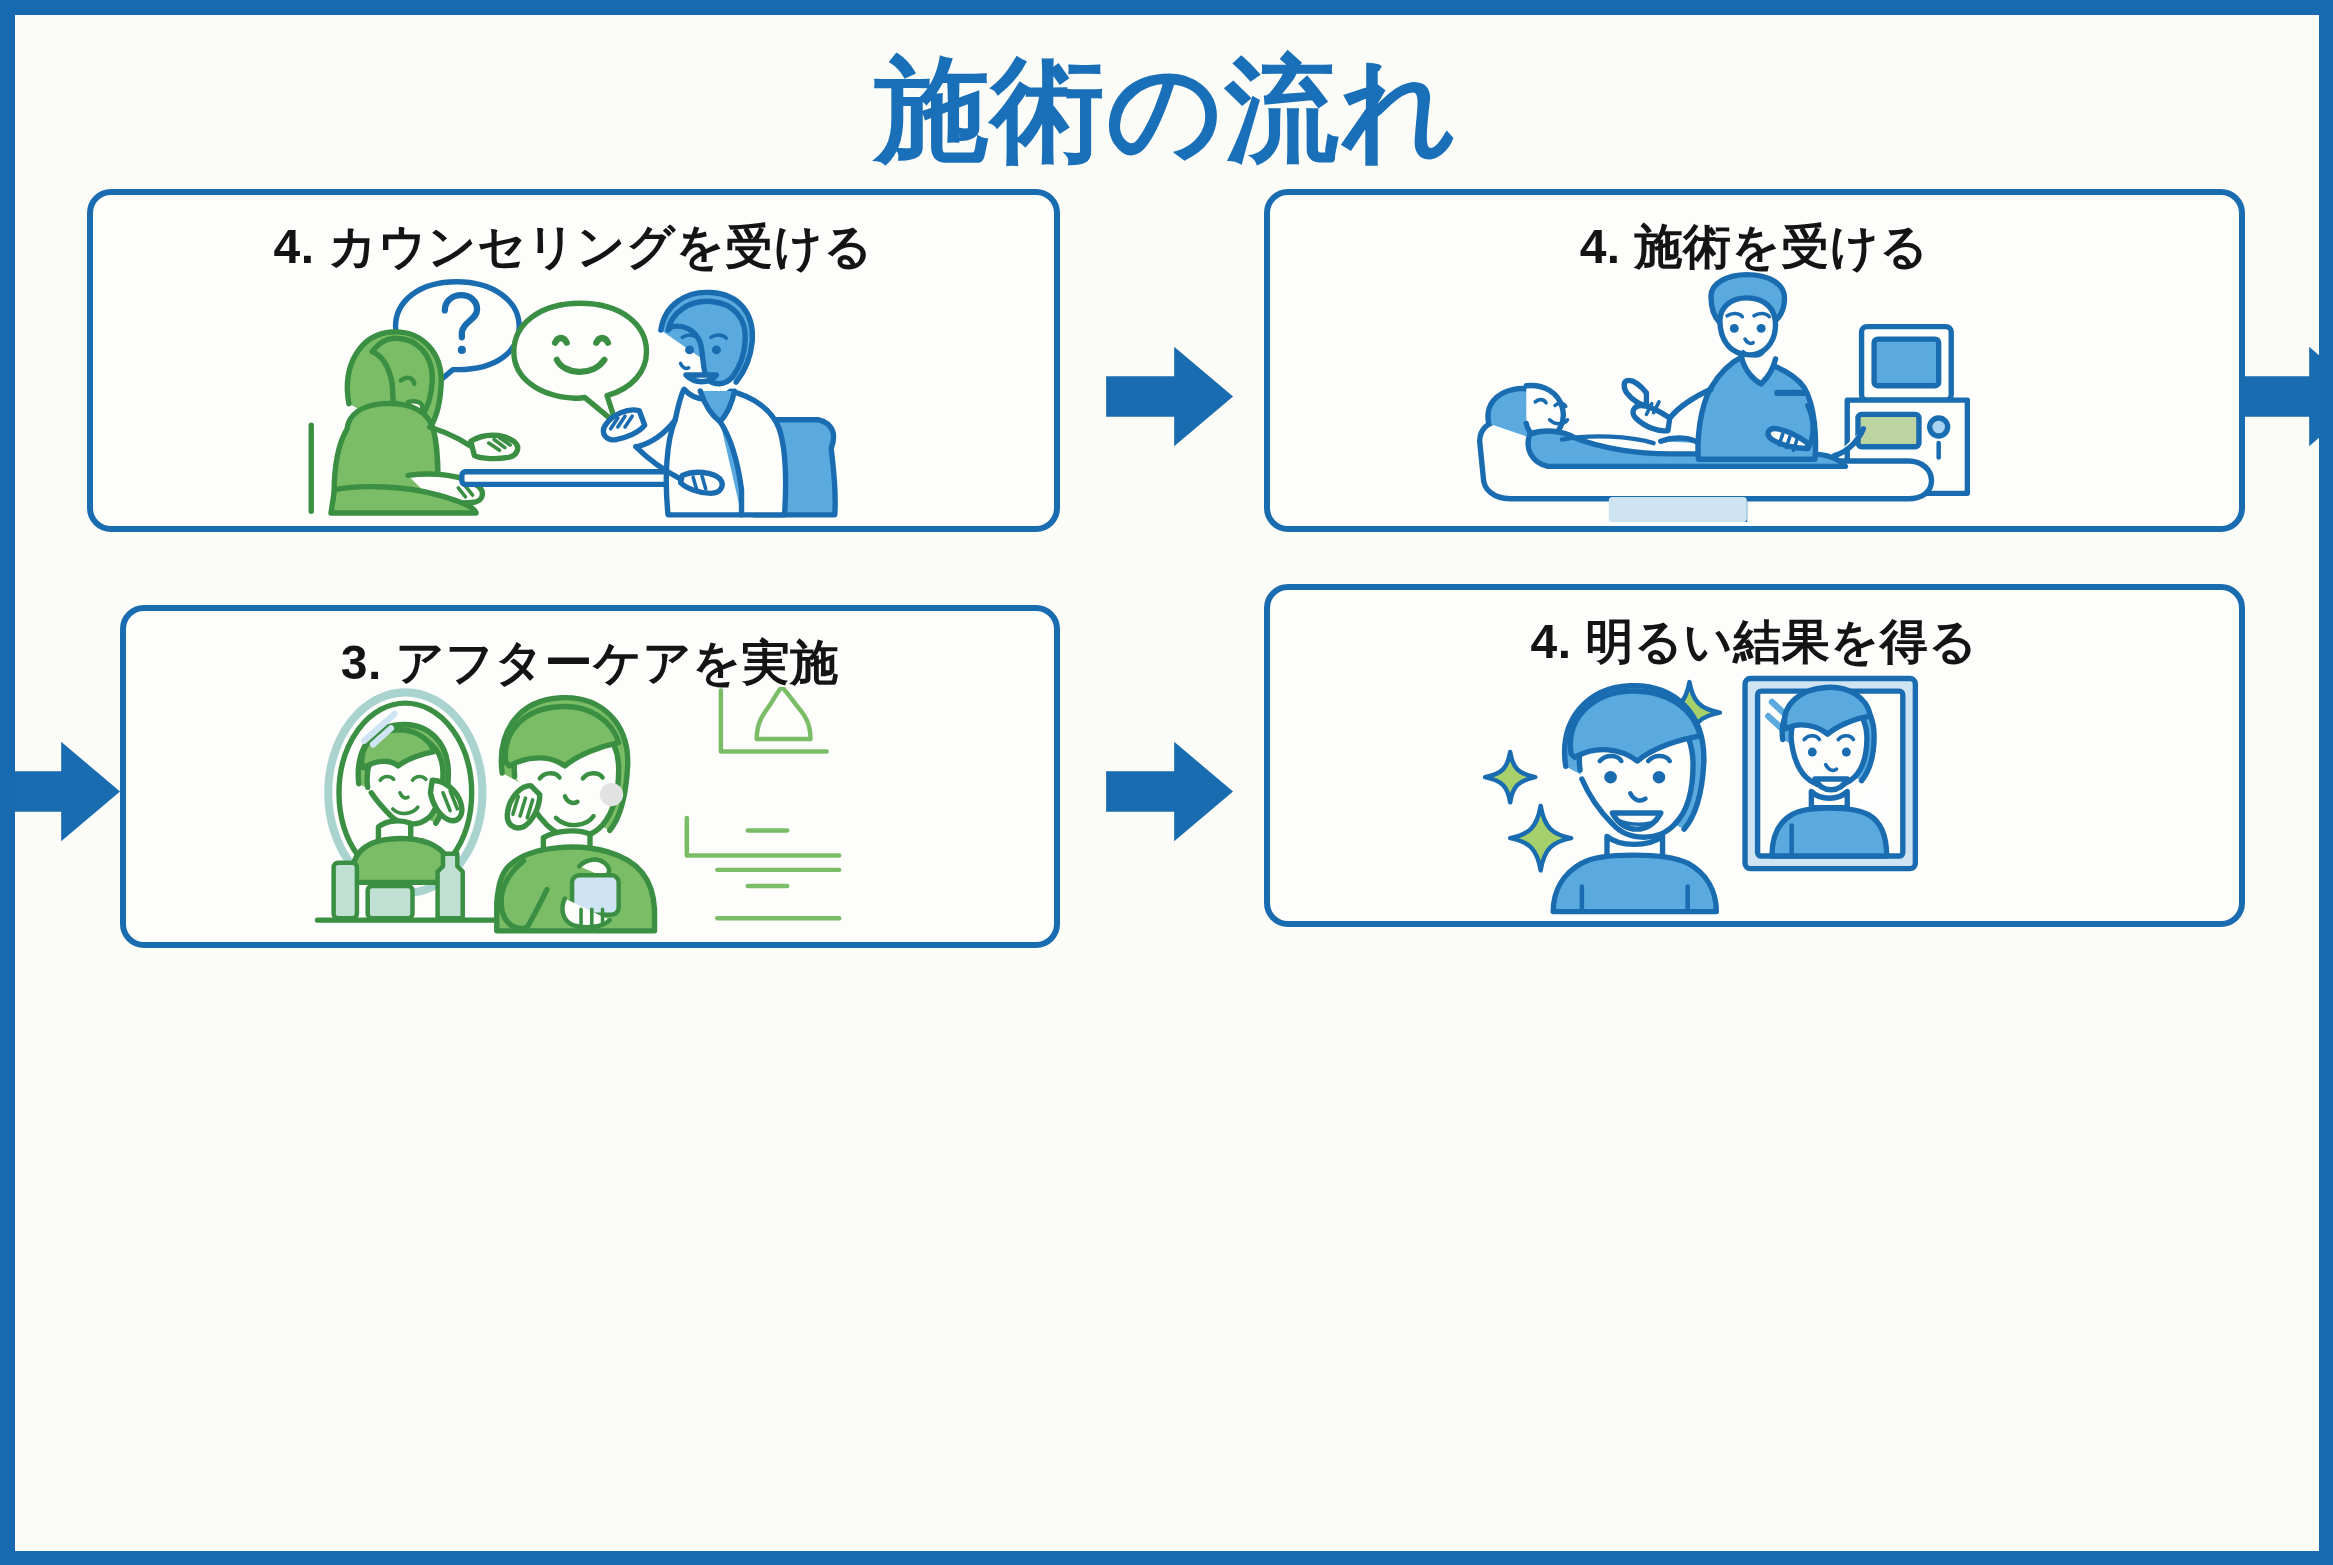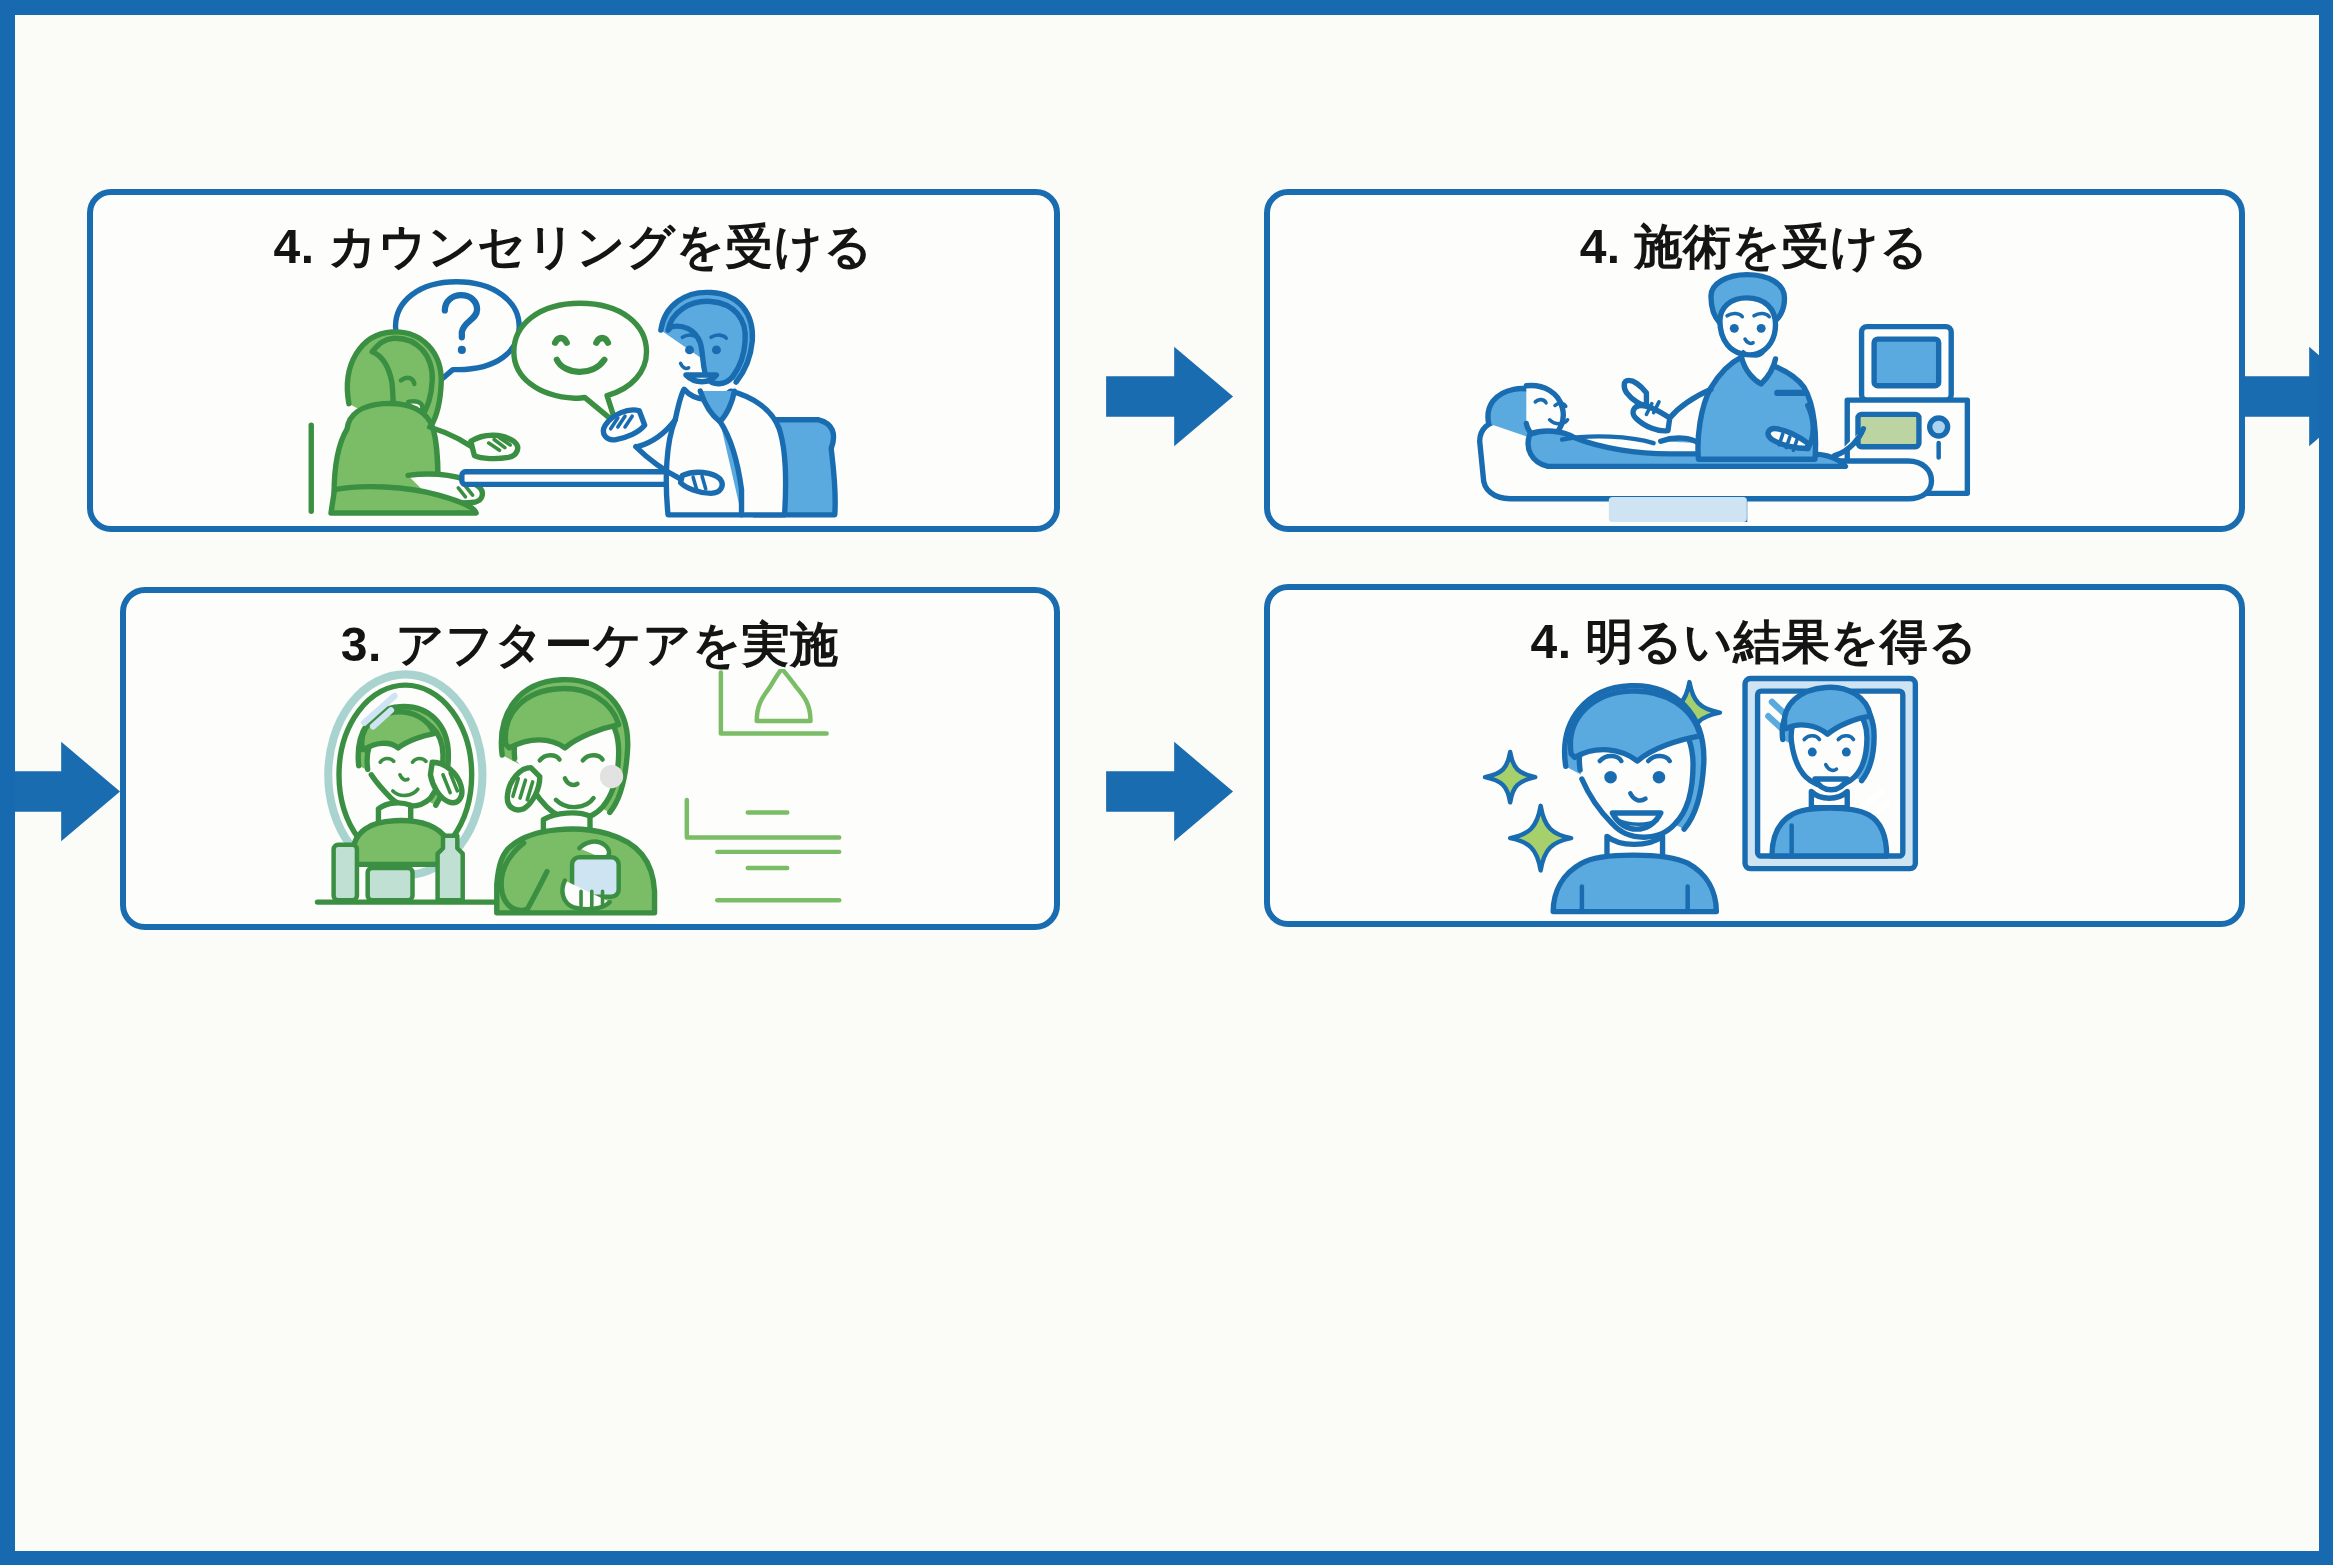--- a/index.html
+++ b/index.html
@@ -51,21 +51,21 @@
   
   .card {
     position: absolute;
     box-sizing: border-box;
     border: 6.5px solid #1a6cb0;
     border-radius: 24px;
     background: #fdfdfb;
   }
   .card-1 { left: 72px;   top: 174px;  width: 973px; height: 343px; }
   .card-2 { left: 1249px; top: 174px;  width: 981px; height: 343px; }
-  .card-3 { left: 105px;  top: 572px;  width: 940px; height: 343px; border-radius: 25px; }
+  .card-3 { left: 105px;  top: 590px;  width: 940px; height: 343px; }
   .card-4 { left: 1249px; top: 569px;  width: 981px; height: 343px; }
 
   .card-title {
     position: absolute;
     left: 0;
     top: 20px;
     width: 100%;
     text-align: center;
     font-size: 48px;
     font-weight: 700;
@@ -96,20 +96,21 @@
   .arrow-r1e { left: 2226px; top: 330px; }
   .arrow-r2  { left: -22px;  top: 725px; }
   .arrow-r2b { left: 1091px; top: 725px; }
 </style>
 </head>
 <body>
 
 <div class="page">
   <div class="canvas">
 
+    <div class="title">施術の流れ</div>
 
     <div class="card card-1">
       <div class="card-title">4. カウンセリングを受ける</div>
       <div class="card-art">
         <svg viewBox="0 0 620 280" width="572" height="251" xmlns="http://www.w3.org/2000/svg">
           <g fill="none" stroke-width="6" stroke-linecap="round" stroke-linejoin="round">
 
             <g stroke="#1a6cb0">
               <path d="M180 12 C138 12 112 34 112 62 C112 84 128 102 152 109
                        L143 138 L176 110 C179 110 180 110 182 110

